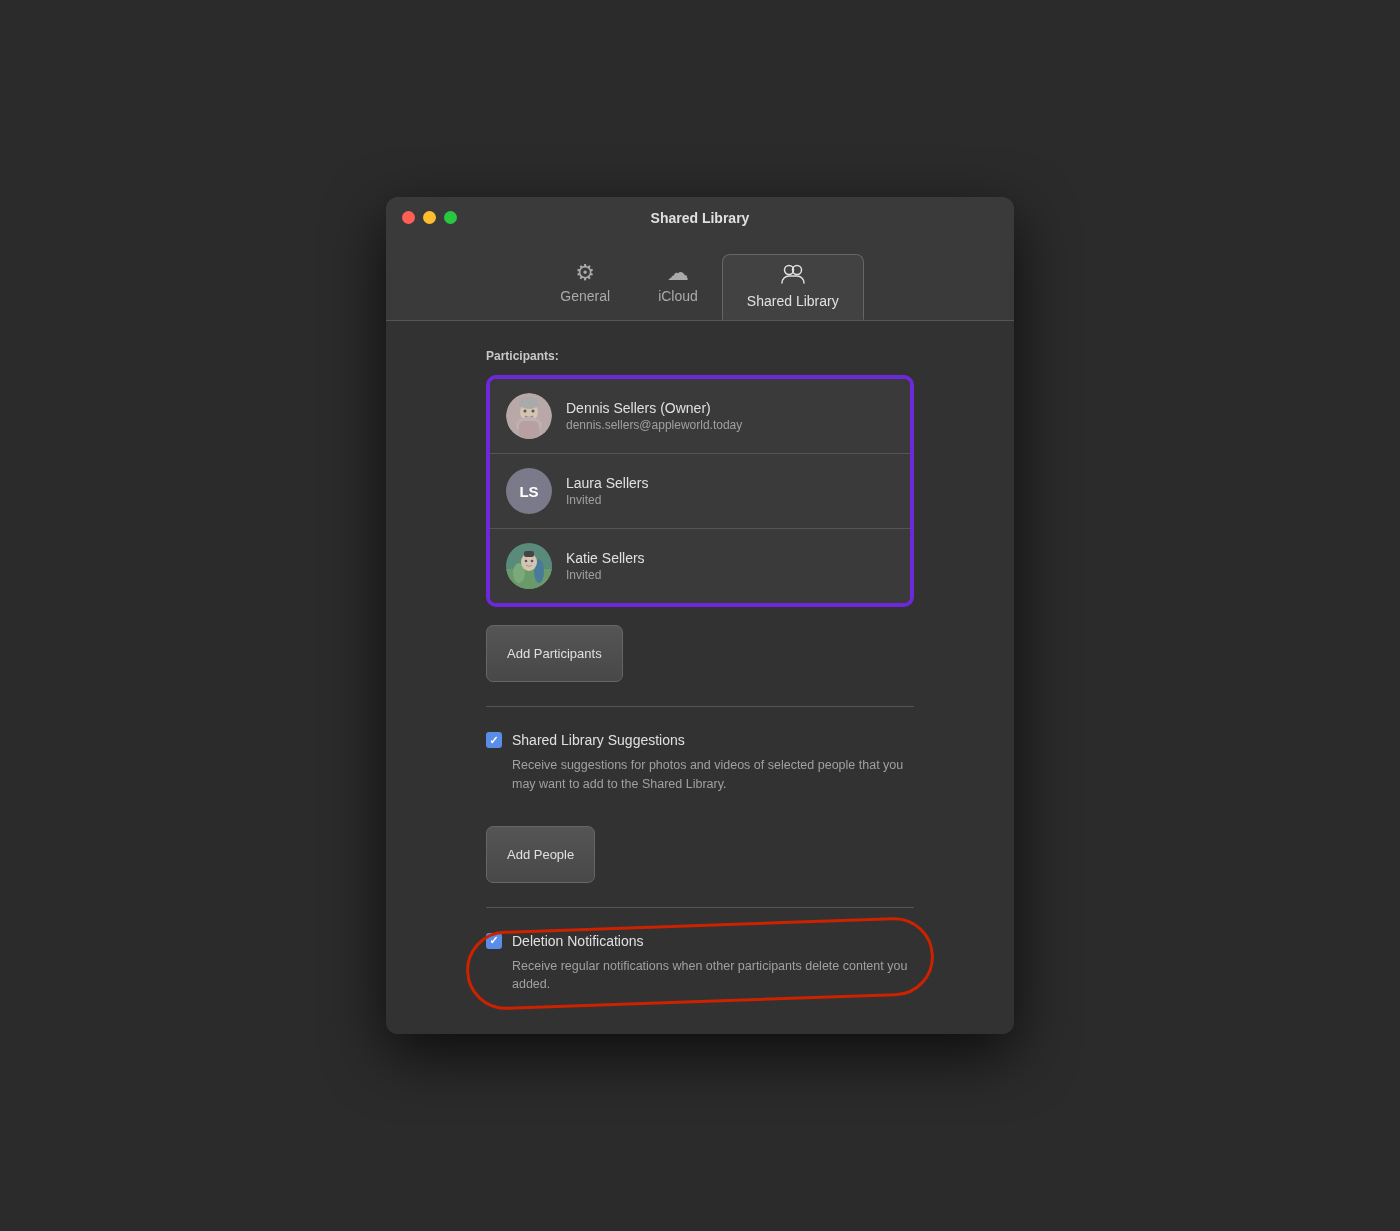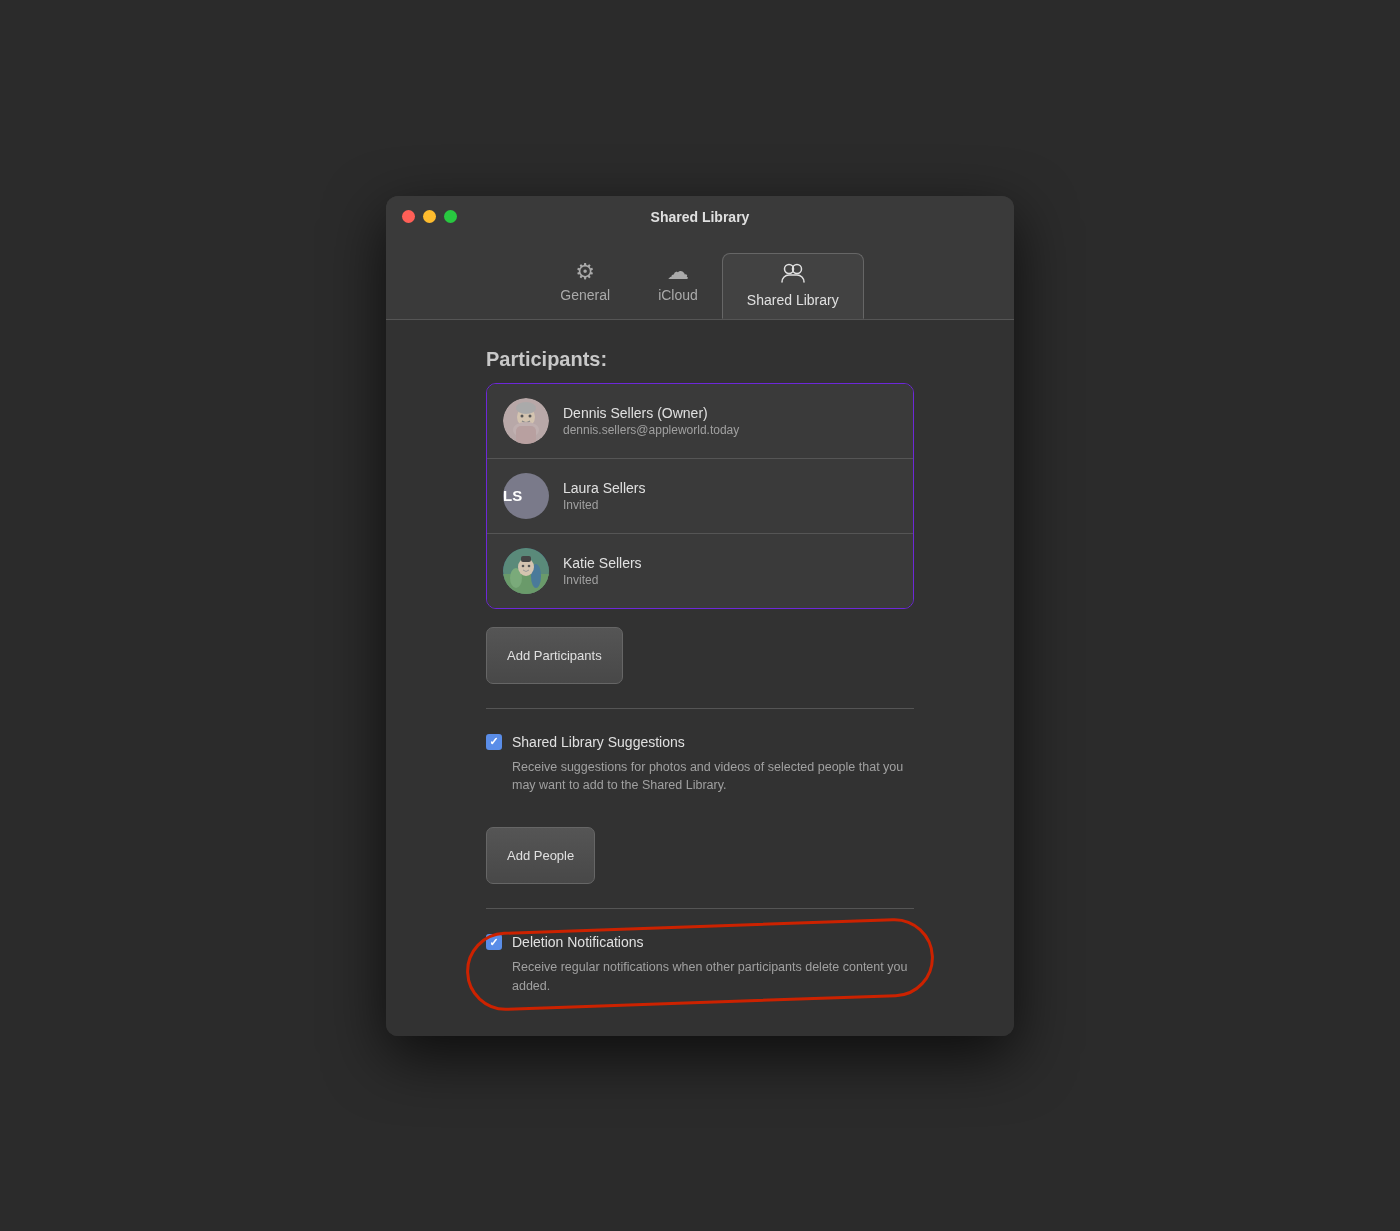--- a/index.html
+++ b/index.html
@@ -95,28 +95,28 @@
     }
 
     
     .content {
       padding: 28px 100px;
       background: #323232;
     }
 
     .section-label {
       color: #c8c8c8;
-      font-size: 20px;
+      font-size: 12px;
       font-weight: 600;
       margin-bottom: 12px;
     }
 
     
     .participants-list {
-      border: 1px solid #6d28d9;
+      border: 4px solid #6d28d9;
       border-radius: 10px;
       overflow: hidden;
       margin-bottom: 18px;
     }
 
     .participant-row {
       display: flex;
       align-items: center;
       gap: 14px;
       padding: 14px 16px;
@@ -250,21 +250,21 @@
       background: linear-gradient(160deg, #4a7a6a 0%, #3a5a8a 40%, #6a8a6a 70%);
     }
 
     .ls-avatar {
       width: 46px;
       height: 46px;
       border-radius: 50%;
       background: #7a7a8a;
       display: flex;
       align-items: center;
-      justify-content: flex-start;
+      justify-content: center;
       color: #fff;
       font-size: 15px;
       font-weight: 600;
       flex-shrink: 0;
     }
   </style>
 </head>
 <body>
 
 <div class="window">

